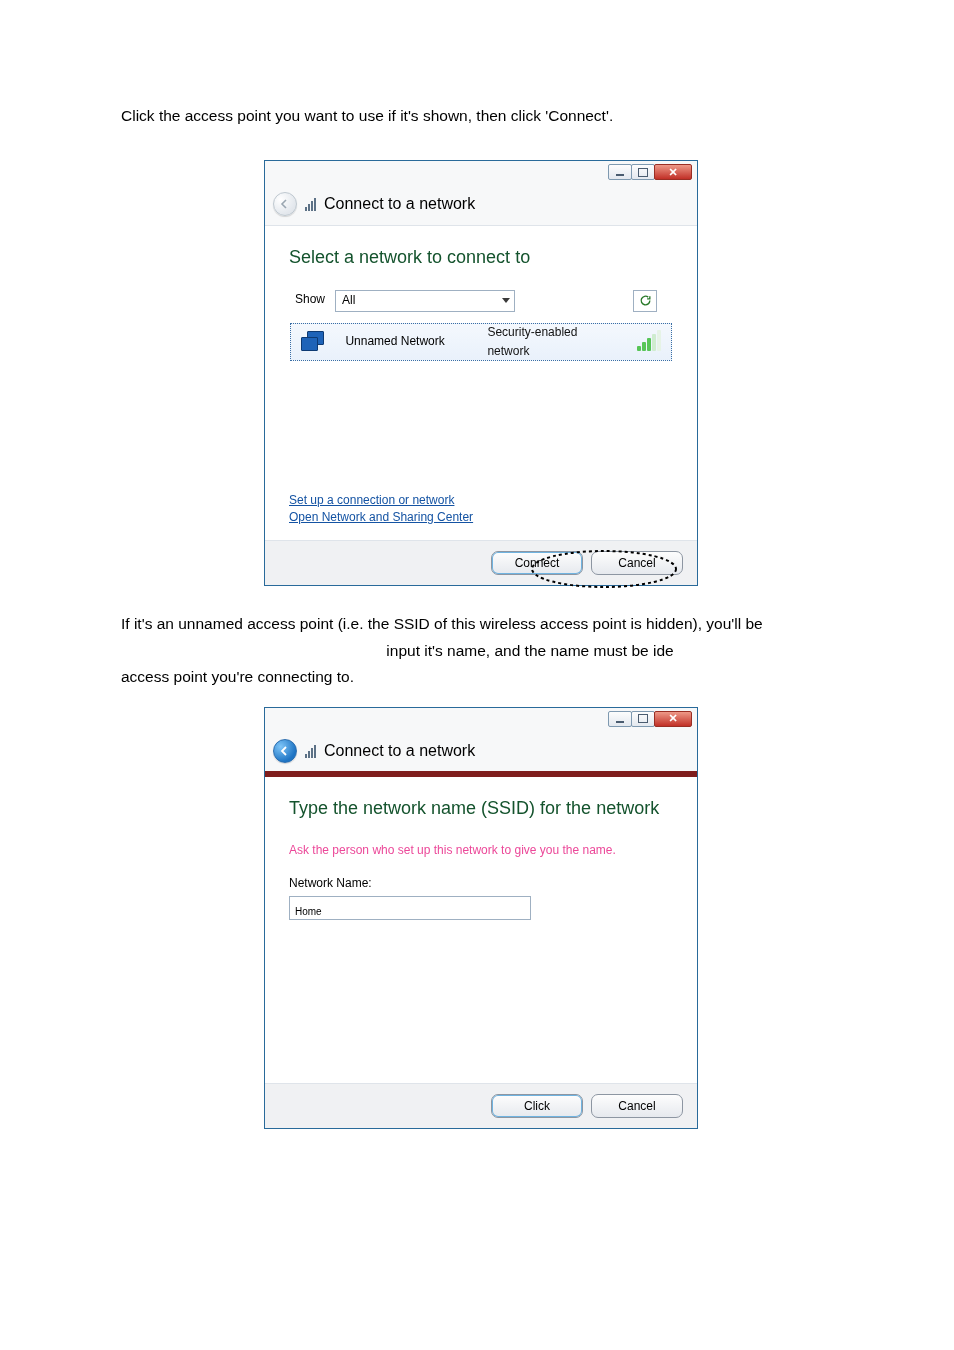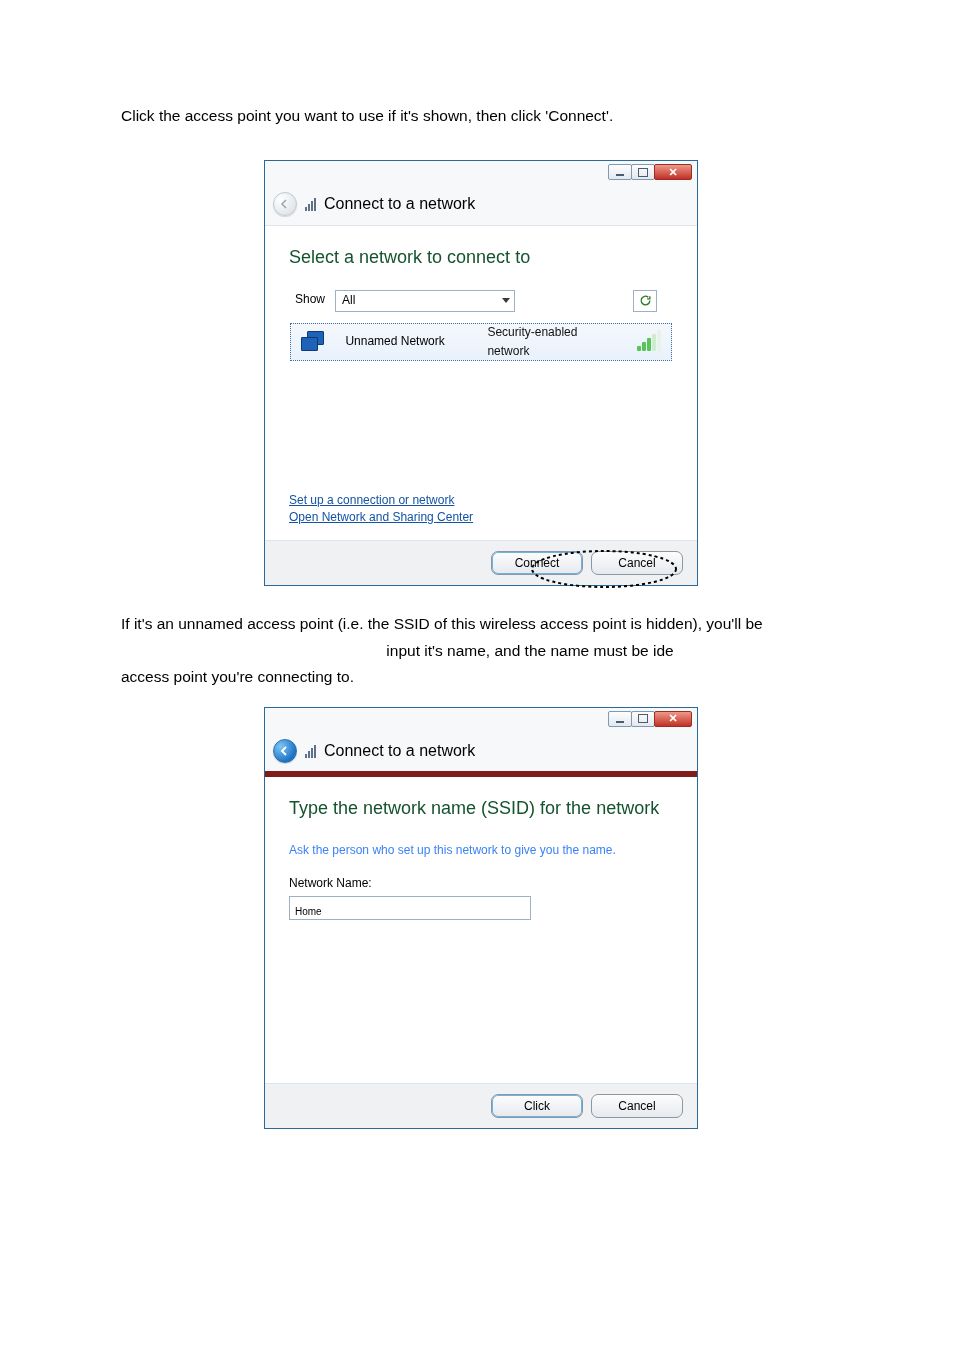--- a/index.html
+++ b/index.html
@@ -196,21 +196,21 @@
   .dots-oval {
     position:absolute;
     right: 18px;
     bottom: -6px;
     width: 150px;
     height: 44px;
     pointer-events:none;
   }
   .smalltext {
     font-size: 12px;
-    color: #3b82f6;
+    color: #ec4899;
     margin-bottom: 14px;
   }
   .label12 { font-size:12px; margin-bottom:4px; }
   .txtfield {
     width: 230px; height: 22px; border:1px solid #9fb0c2; background:#fff;
     padding: 0 5px; display:flex; align-items:flex-end; font-size:10px;
   }
   .content2 {
     background:#fff;
     border-top:6px solid #7f1d1d;

